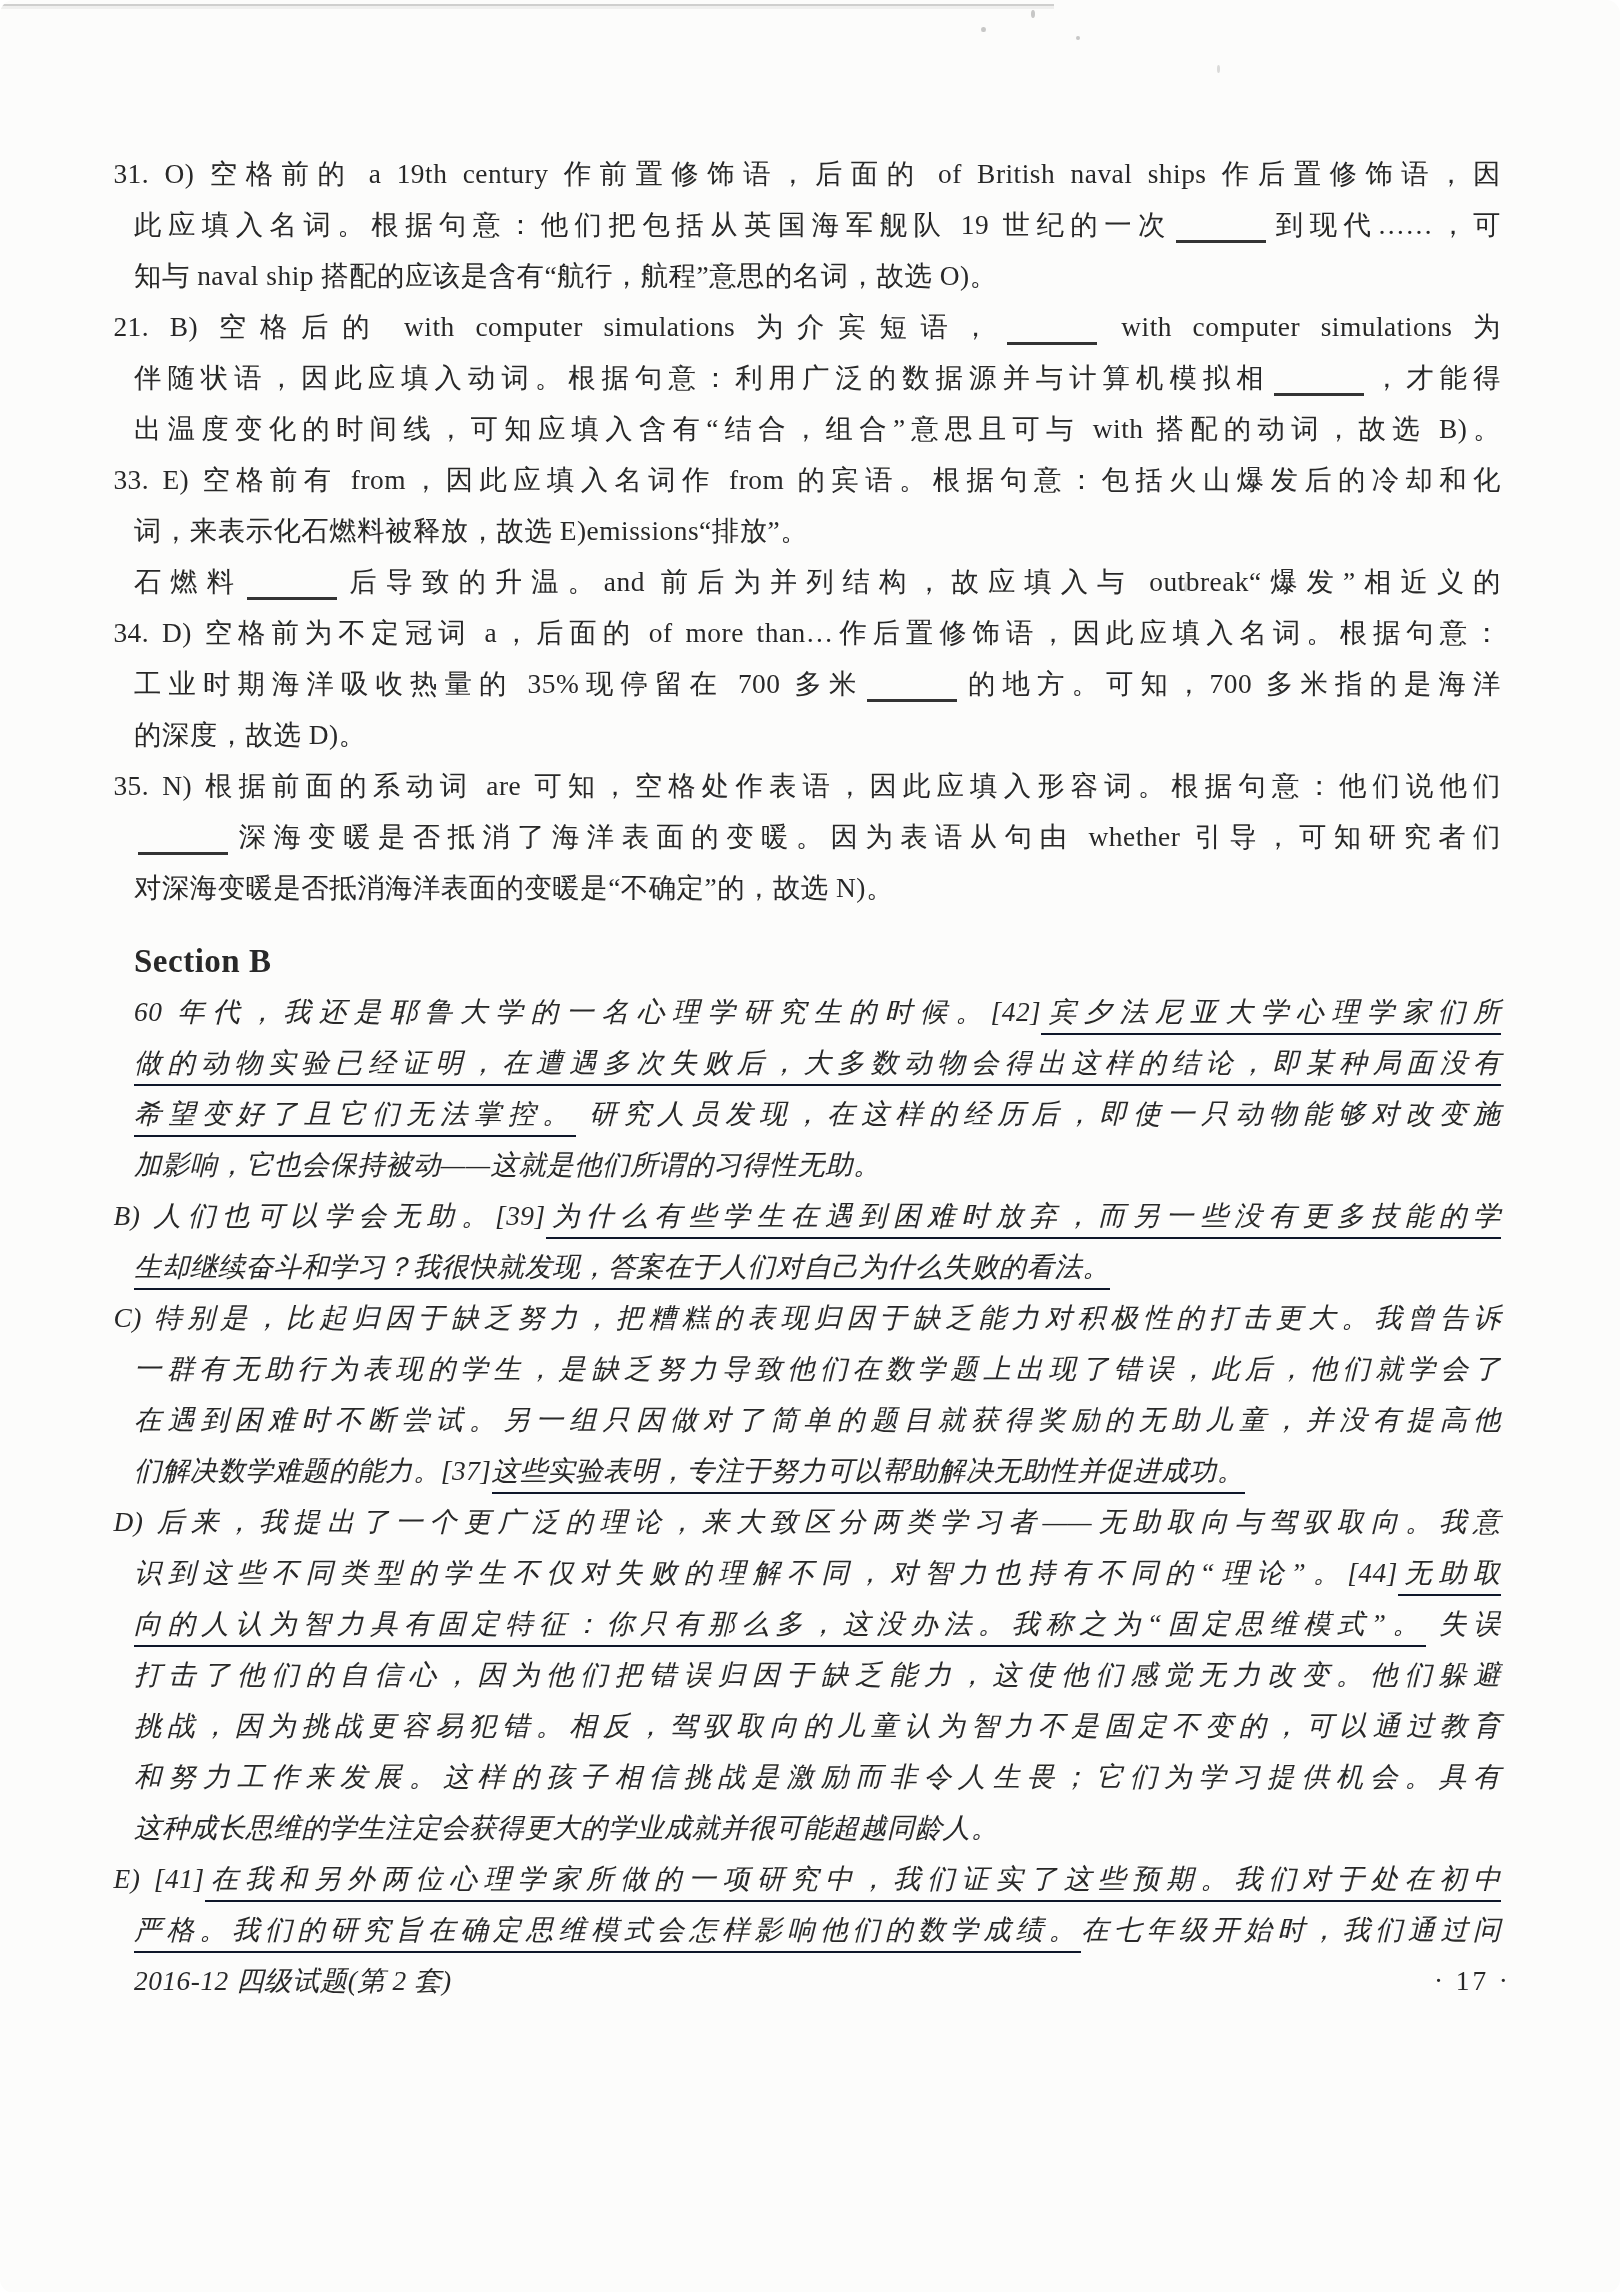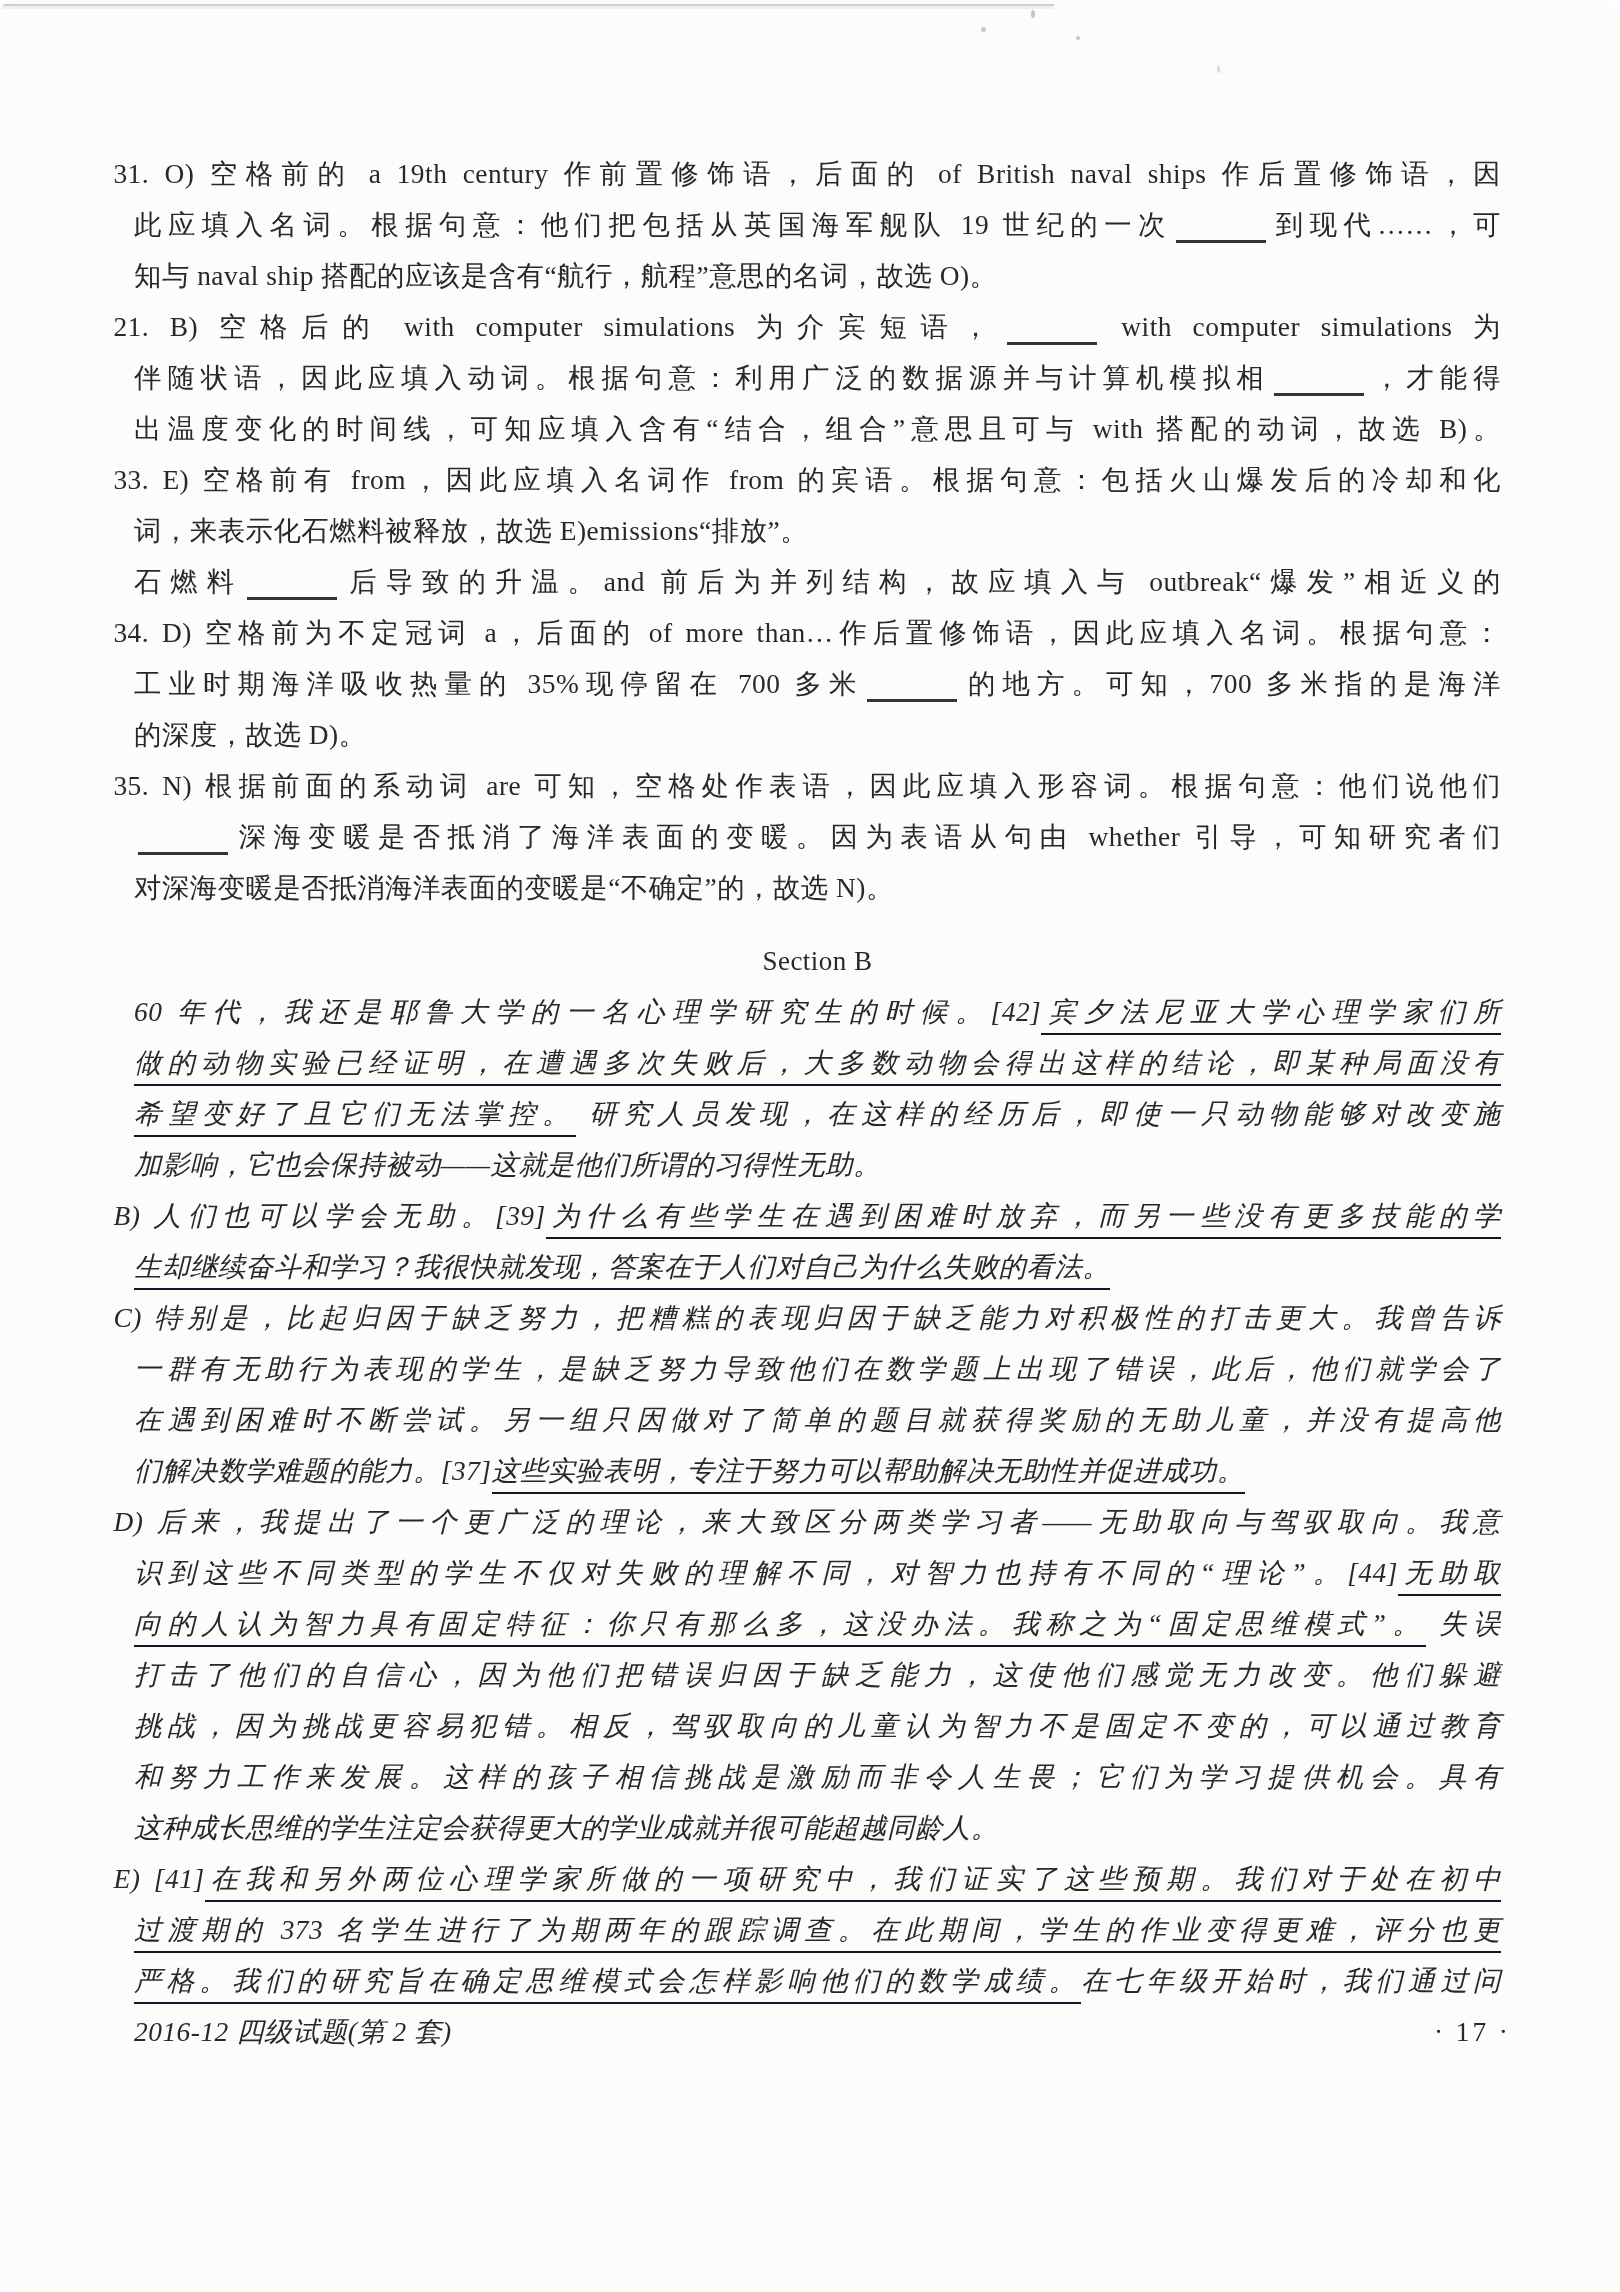--- a/index.html
+++ b/index.html
@@ -47,25 +47,24 @@
   .blank{
     display:inline-block;
     width:90px;
     height:2.9px;
     background:#343434;
     vertical-align:-8.8px;
     margin:0 3.9px;
   }
   .sectionb{
     margin-top:21.6px;
-    font-weight:normal;
-    font-size:27px;
+    font-weight:bold;
+    font-size:33px;
     line-height:51px;
     letter-spacing:0.5px;
-    text-align:center;
   }
   .ptitle{
     font-weight:bold;
     font-size:30px;
     line-height:51px;
     text-align:center;
     letter-spacing:2px;
   }
   .passage{font-style:italic;}
   .footer{
@@ -149,21 +148,20 @@
           <div class="line first"><span>D) 后来，我提出了一个更广泛的理论，来大致区分两类学习者——无助取向与驾驭取向。我意</span></div>
           <div class="line"><span>识到这些不同类型的学生不仅对失败的理解不同，对智力也持有不同的“理论”。[44]</span><span class="u">无助取</span></div>
           <div class="line"><span class="u">向的人认为智力具有固定特征：你只有那么多，这没办法。我称之为“固定思维模式”。</span><span> 失误</span></div>
           <div class="line"><span>打击了他们的自信心，因为他们把错误归因于缺乏能力，这使他们感觉无力改变。他们躲避</span></div>
           <div class="line"><span>挑战，因为挑战更容易犯错。相反，驾驭取向的儿童认为智力不是固定不变的，可以通过教育</span></div>
           <div class="line"><span>和努力工作来发展。这样的孩子相信挑战是激励而非令人生畏；它们为学习提供机会。具有</span></div>
           <div class="line short"><span>这种成长思维的学生注定会获得更大的学业成就并很可能超越同龄人。</span></div>
         </div>
         <div class="block">
           <div class="line first"><span>E) [41]</span><span class="u">在我和另外两位心理学家所做的一项研究中，我们证实了这些预期。我们对于处在初中</span></div>
-          <div class="line"><span class="u">过渡期的 373 名学生进行了为期两年的跟踪调查。在此期间，学生的作业变得更难，评分也更</span></div>
           <div class="line"><span class="u">严格。我们的研究旨在确定思维模式会怎样影响他们的数学成绩。</span><span>在七年级开始时，我们通过问</span></div>
         </div>
       </div>
 
     <div class="footer">
       <span>2016-12 四级试题(第 2 套)</span>
       <span class="pageno">· 17 ·</span>
     </div>
 
   </div>

